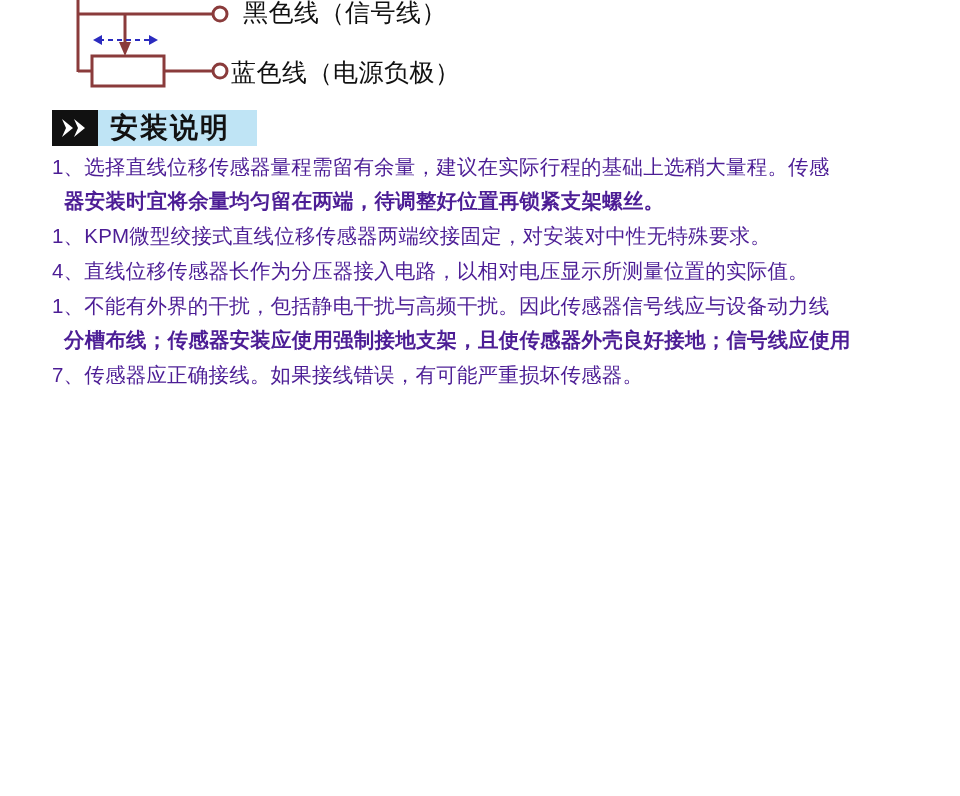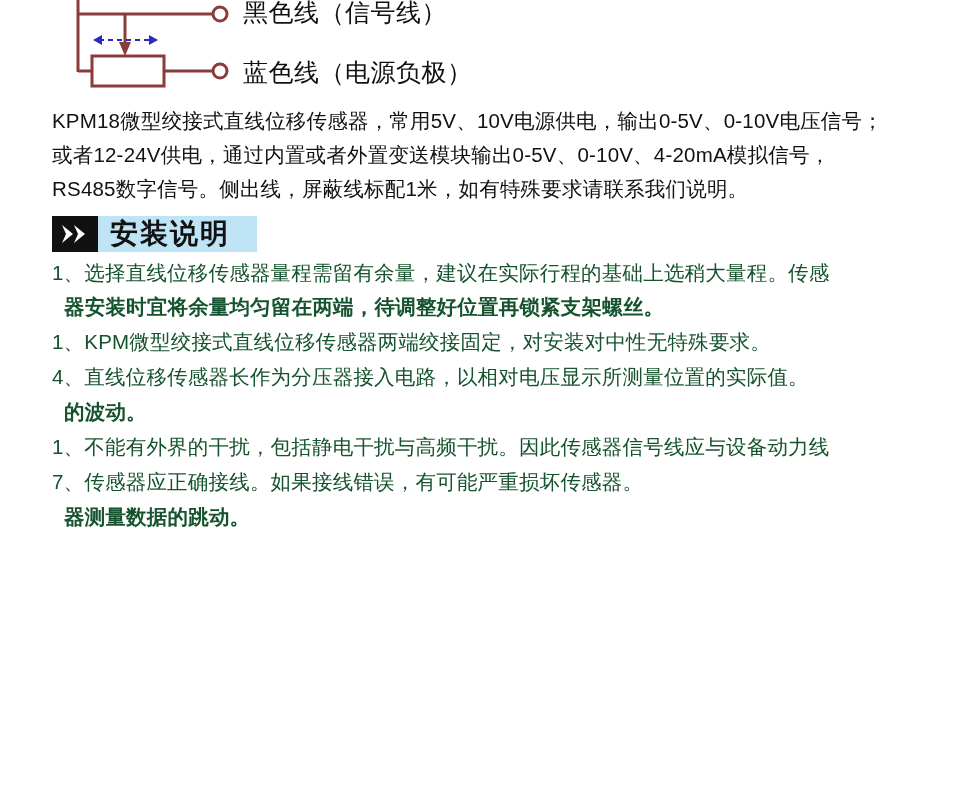--- a/index.html
+++ b/index.html
@@ -33,21 +33,21 @@
   }
   .wire-label {
     position: absolute;
     font-size: 25px;
     line-height: 1;
     letter-spacing: 0.5px;
     color: #111;
     white-space: nowrap;
   }
   .wire-label.black-line { left: 243px; top: 0px; }
-  .wire-label.blue-line  { left: 243px; top: 60px; }
+  .wire-label.blue-line  { left: 231px; top: 60px; }
 
   
   .intro {
     margin: 0;
     padding: 4px 16px 0 52px;
     font-size: 20.5px;
     line-height: 34px;
     letter-spacing: 0.2px;
     color: #111;
     text-align: left;
@@ -86,21 +86,21 @@
     box-sizing: border-box;
   }
 
   
   .notes {
     margin: 0;
     padding: 0 14px 0 52px;
     font-size: 20.5px;
     line-height: 34px;
     letter-spacing: 0.2px;
-    color: #14532d;
+    color: #4c1d95;
   }
   .note {
     margin: 0 0 1px 0;
     text-indent: 0;
   }
   .note .cont {
     display: block;
     padding-left: 12px;
     font-weight: bold;
   }
@@ -131,25 +131,20 @@
       <polygon points="93,40 102,35 102,45" fill="#2b2bbf"></polygon>
       <polygon points="158,40 149,35 149,45" fill="#2b2bbf"></polygon>
 
       <circle cx="220" cy="14" r="7" fill="#ffffff" stroke="#8a3b3b" stroke-width="3"></circle>
       <circle cx="220" cy="71" r="7" fill="#ffffff" stroke="#8a3b3b" stroke-width="3"></circle>
     </svg>
     <div class="wire-label black-line">黑色线（信号线）</div>
     <div class="wire-label blue-line">蓝色线（电源负极）</div>
   </div>
 
-  <div class="intro">
-    <p>KPM18微型绞接式直线位移传感器，常用5V、10V电源供电，输出0-5V、0-10V电压信号；</p>
-    <p>或者12-24V供电，通过内置或者外置变送模块输出0-5V、0-10V、4-20mA模拟信号，</p>
-    <p>RS485数字信号。侧出线，屏蔽线标配1米，如有特殊要求请联系我们说明。</p>
-  </div>
 
   <div class="section-heading">
     <div class="chev-box">
       <svg width="30" height="20" viewBox="0 0 30 20">
         <polygon points="2,1 13,10 2,19 6,10" fill="#ffffff"></polygon>
         <polygon points="14,1 25,10 14,19 18,10" fill="#ffffff"></polygon>
       </svg>
     </div>
     <div class="heading-text">安装说明</div>
   </div>
@@ -159,26 +154,25 @@
       <span>1、选择直线位移传感器量程需留有余量，建议在实际行程的基础上选稍大量程。传感</span>
       <span class="cont">器安装时宜将余量均匀留在两端，待调整好位置再锁紧支架螺丝。</span>
     </div>
     <div class="note">
       <span>1、KPM微型绞接式直线位移传感器两端绞接固定，对安装对中性无特殊要求。</span>
     </div>
     <div class="note">
       <span>4、直线位移传感器长作为分压器接入电路，以相对电压显示所测量位置的实际值。</span>
     </div>
     <div class="note">
-      <span class="cont">的波动。</span>
     </div>
     <div class="note">
       <span>1、不能有外界的干扰，包括静电干扰与高频干扰。因此传感器信号线应与设备动力线</span>
+      <span class="cont">分槽布线；传感器安装应使用强制接地支架，且使传感器外壳良好接地；信号线应使用</span>
     </div>
     <div class="note">
       <span>7、传感器应正确接线。如果接线错误，有可能严重损坏传感器。</span>
     </div>
     <div class="note">
-      <span class="cont">器测量数据的跳动。</span>
     </div>
   </div>
 
 </div>
 
 </body></html>

